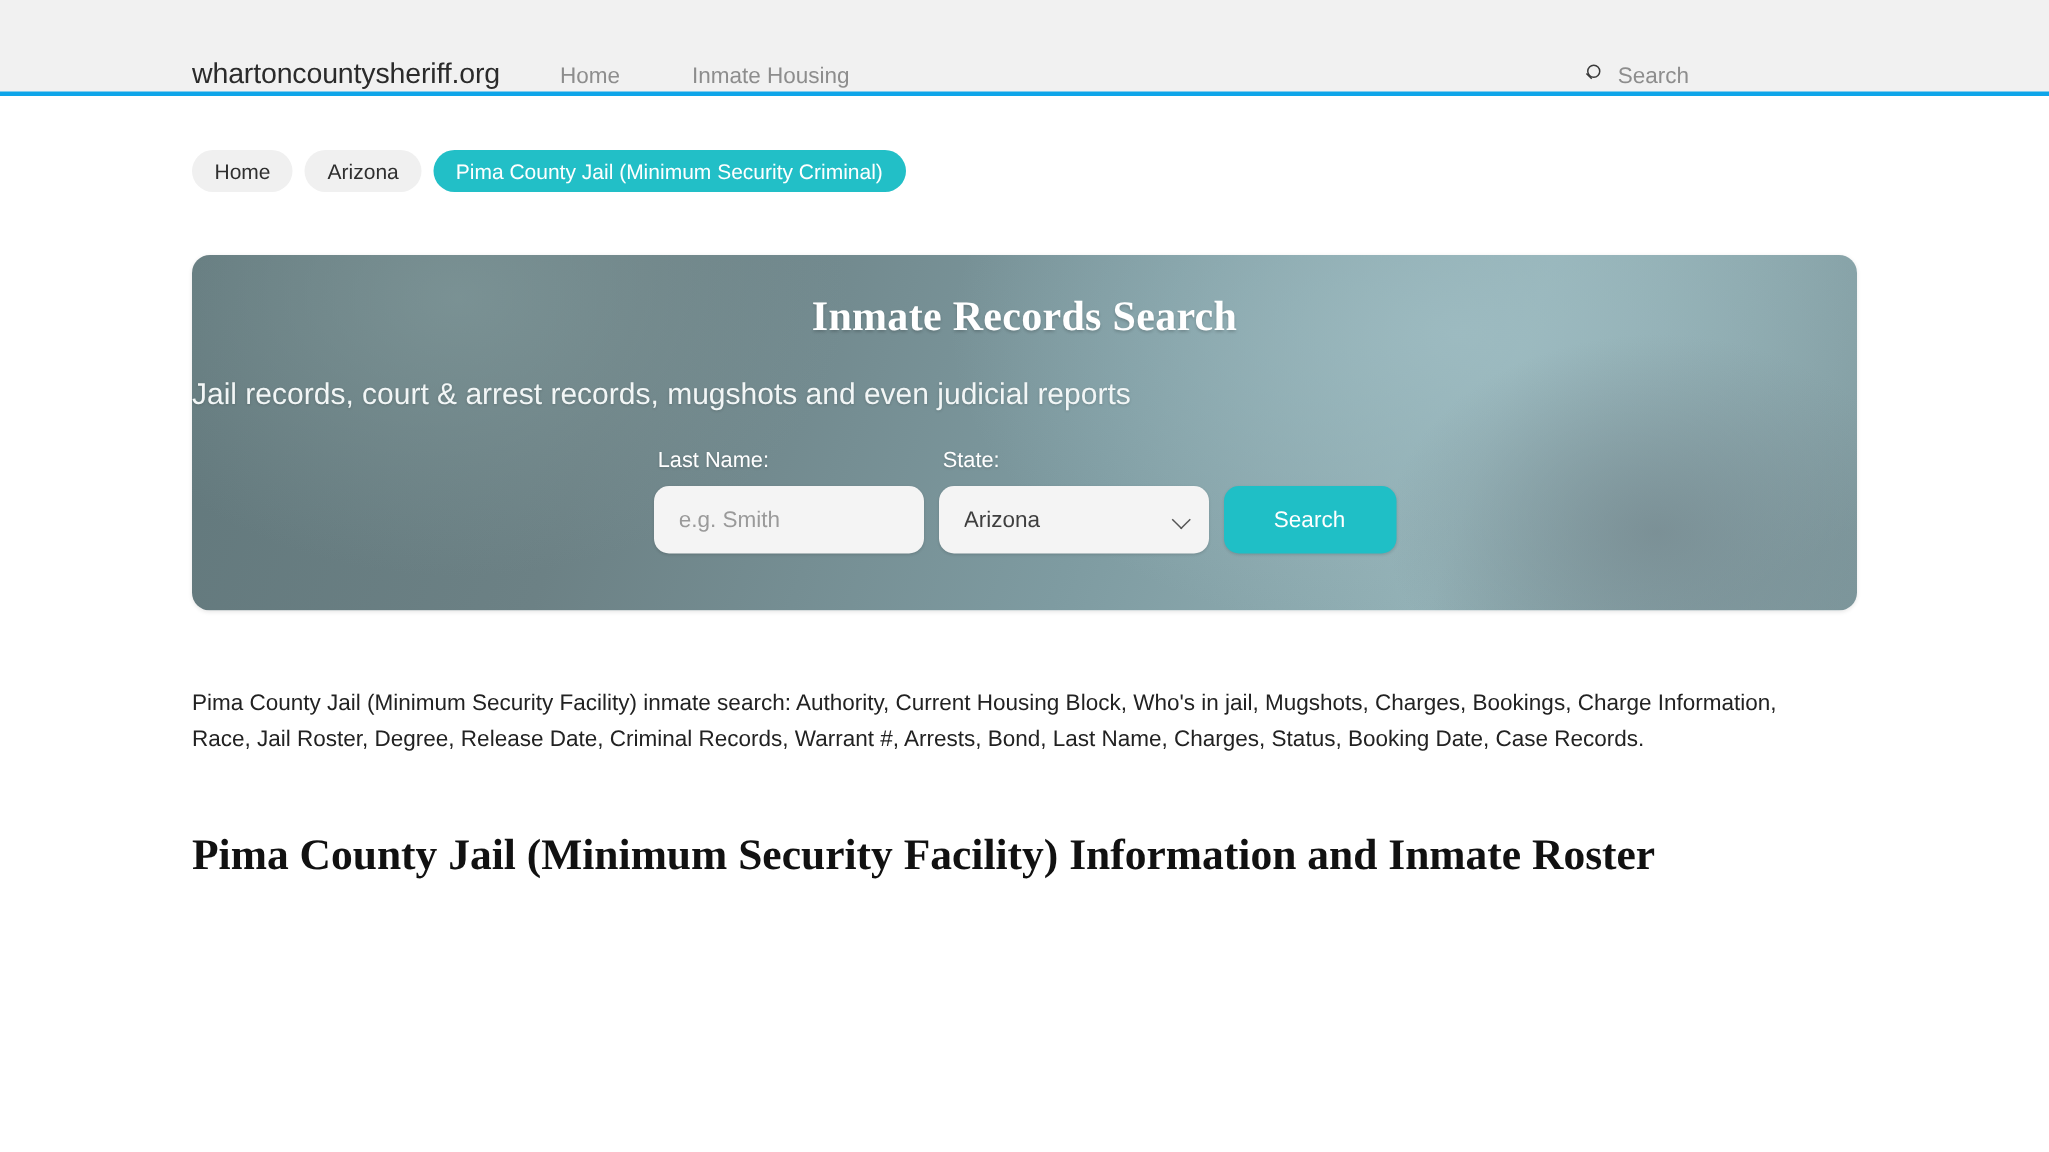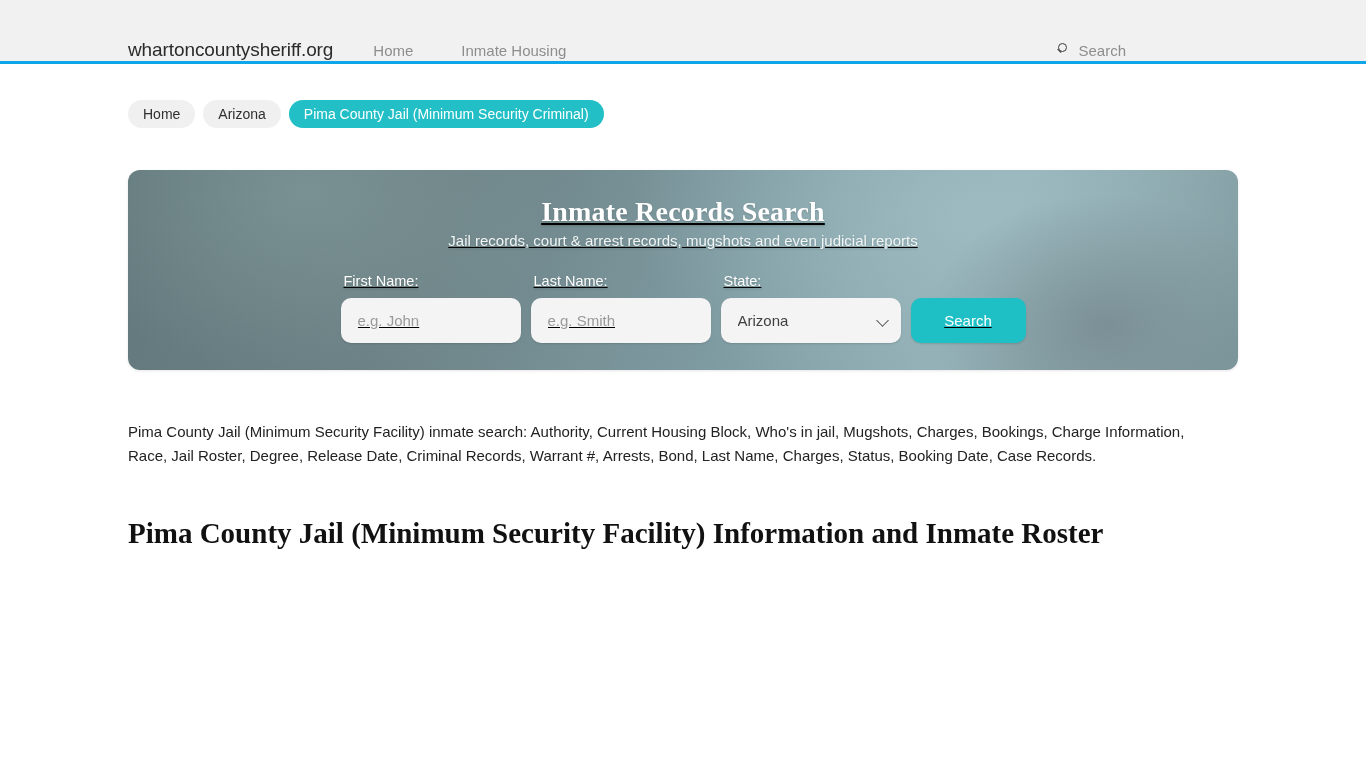--- a/index.html
+++ b/index.html
@@ -140,46 +140,44 @@
     margin-top: 24px;
     font-size: 14.5px;
     color: #4a4a4a;
     letter-spacing: 0.2px;
   }
 
   
   .search-panel {
     position: relative;
     margin-top: 42px;
-    height: 200px;
+    height: 237px;
     border-radius: 12px;
     overflow: hidden;
     background:
       radial-gradient(ellipse 300px 220px at 88% 78%, rgba(120,140,146,0.85) 0%, rgba(120,140,146,0) 60%),
       radial-gradient(ellipse 420px 300px at 16% 12%, rgba(128,152,154,0.75) 0%, rgba(128,152,154,0) 62%),
       radial-gradient(ellipse 520px 320px at 76% 22%, rgba(160,190,196,0.8) 0%, rgba(160,190,196,0) 65%),
       linear-gradient(110deg, #62787c 0%, #6c8185 26%, #7e9ba1 55%, #92b0b5 76%, #7d979c 100%);
     box-shadow: 0 1px 3px rgba(0,0,0,0.10);
-    text-decoration: underline;
   }
   .panel-title {
     text-align: center;
     font-family: "Liberation Serif", serif;
     font-weight: bold;
     font-size: 28px;
     color: #ffffff;
     padding-top: 26px;
     letter-spacing: 0.2px;
     text-shadow: 0 1px 2px rgba(0,0,0,0.18);
   }
   .panel-subtitle {
-    text-align: center;
-    font-size: 15px;
+    font-size: 20px;
     color: #f2f6f6;
-    margin-top: 4px;
+    margin-top: 24px;
     text-shadow: 0 1px 2px rgba(0,0,0,0.16);
   }
   .form-row {
     display: flex;
     align-items: flex-end;
     justify-content: center;
     gap: 10px;
     margin-top: 24px;
   }
   .field {
@@ -290,24 +288,20 @@
     <a class="crumb">Arizona</a>
     <a class="crumb active">Pima County Jail (Minimum Security Criminal)</a>
   </div>
 
 
   <section class="search-panel">
     <div class="panel-title">Inmate Records Search</div>
     <div class="panel-subtitle">Jail records, court &amp; arrest records, mugshots and even judicial reports</div>
 
     <form class="form-row">
-      <div class="field field-first">
-        <label class="field-label">First Name:</label>
-        <input type="text" placeholder="e.g. John" style="">
-      </div>
 
       <div class="field field-last">
         <label class="field-label">Last Name:</label>
         <input type="text" placeholder="e.g. Smith" style="">
       </div>
 
       <div class="field field-state">
         <label class="field-label">State:</label>
         <span class="select-wrap">
           <select>

